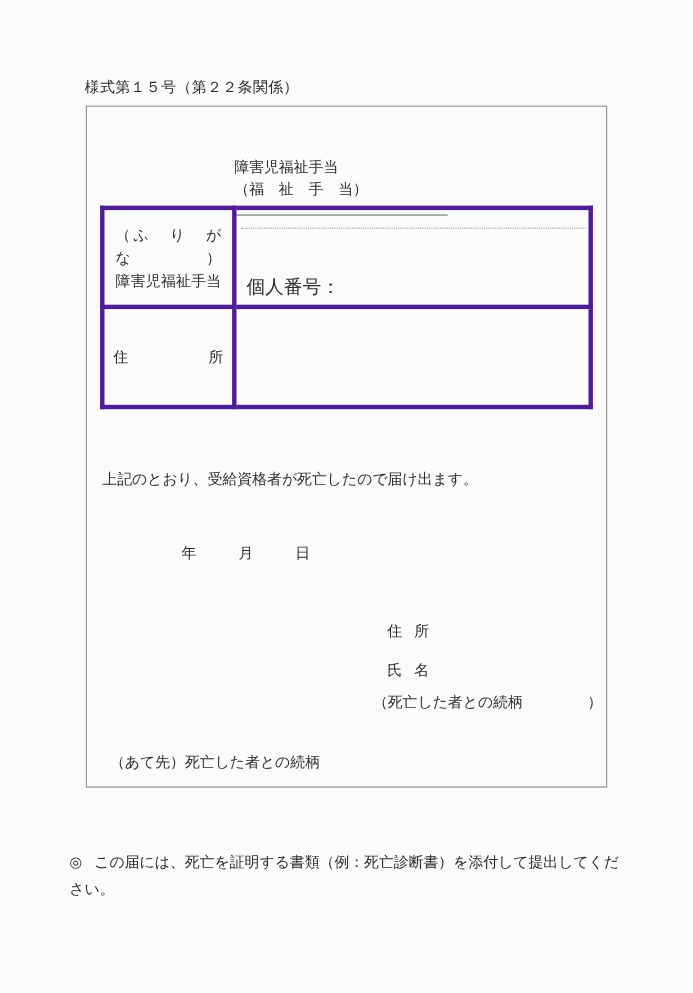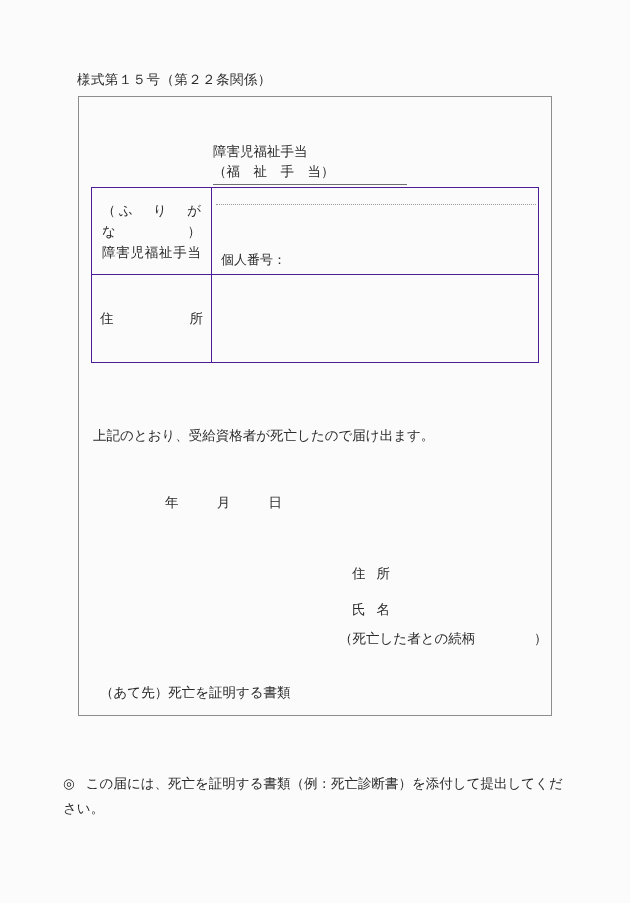--- a/index.html
+++ b/index.html
@@ -53,34 +53,34 @@
     font-size: 13.5px;
     line-height: 20px;
     white-space: nowrap;
     margin-top: 33px;
   }
   .title-line { display: block; }
   .title-line-3 {
     display: inline-block;
     border-bottom: 1px solid #6f6f6f;
     padding-right: 72px;
-    padding-bottom: 2px;
+    padding-bottom: 13px;
   }
 
   
   .form-table {
     position: absolute;
     left: 91px;
     top: 187px;
     width: 448px;
     border-collapse: collapse;
     table-layout: fixed;
   }
   .form-table td {
-    border: 1px solid #4c1d95;
+    border: 4px solid #4c1d95;
     vertical-align: middle;
     font-size: 13.5px;
     padding: 0;
   }
   .col-label { width: 120px; }
 
   .label-cell {
     text-align: center;
     padding: 0 6px;
     line-height: 21px;
@@ -108,21 +108,21 @@
     position: absolute;
     left: 4px;
     right: 2px;
     top: 16px;
     border-top: 1px dotted #9b9b9b;
   }
   .mynumber-text {
     position: absolute;
     left: 9px;
     bottom: 5px;
-    font-size: 13px;
+    font-size: 17px;
     white-space: nowrap;
   }
 
   
   .row-address td { height: 87px; }
 
   
   .row-death td { height: 46px; }
   .death-date-cell {
     text-align: left;
@@ -255,19 +255,19 @@
       <span class="sig-label">氏名</span>
     </span>
   </div>
 
   <div class="relation-line">
     <span>（死亡した者との続柄</span>
     <span class="relation-gap"></span>
     <span>）</span>
   </div>
 
-  <div class="addressee">（あて先）死亡を証明する書類</div>
+  <div class="addressee">（あて先）死亡した者との続柄</div>
 
   <div class="footer-note">
     <span class="footer-mark">◎</span><span>この届には、死亡を証明する書類（例：死亡診断書）を添付して提出してください。</span>
   </div>
 
 </div>
 
 </body></html>

